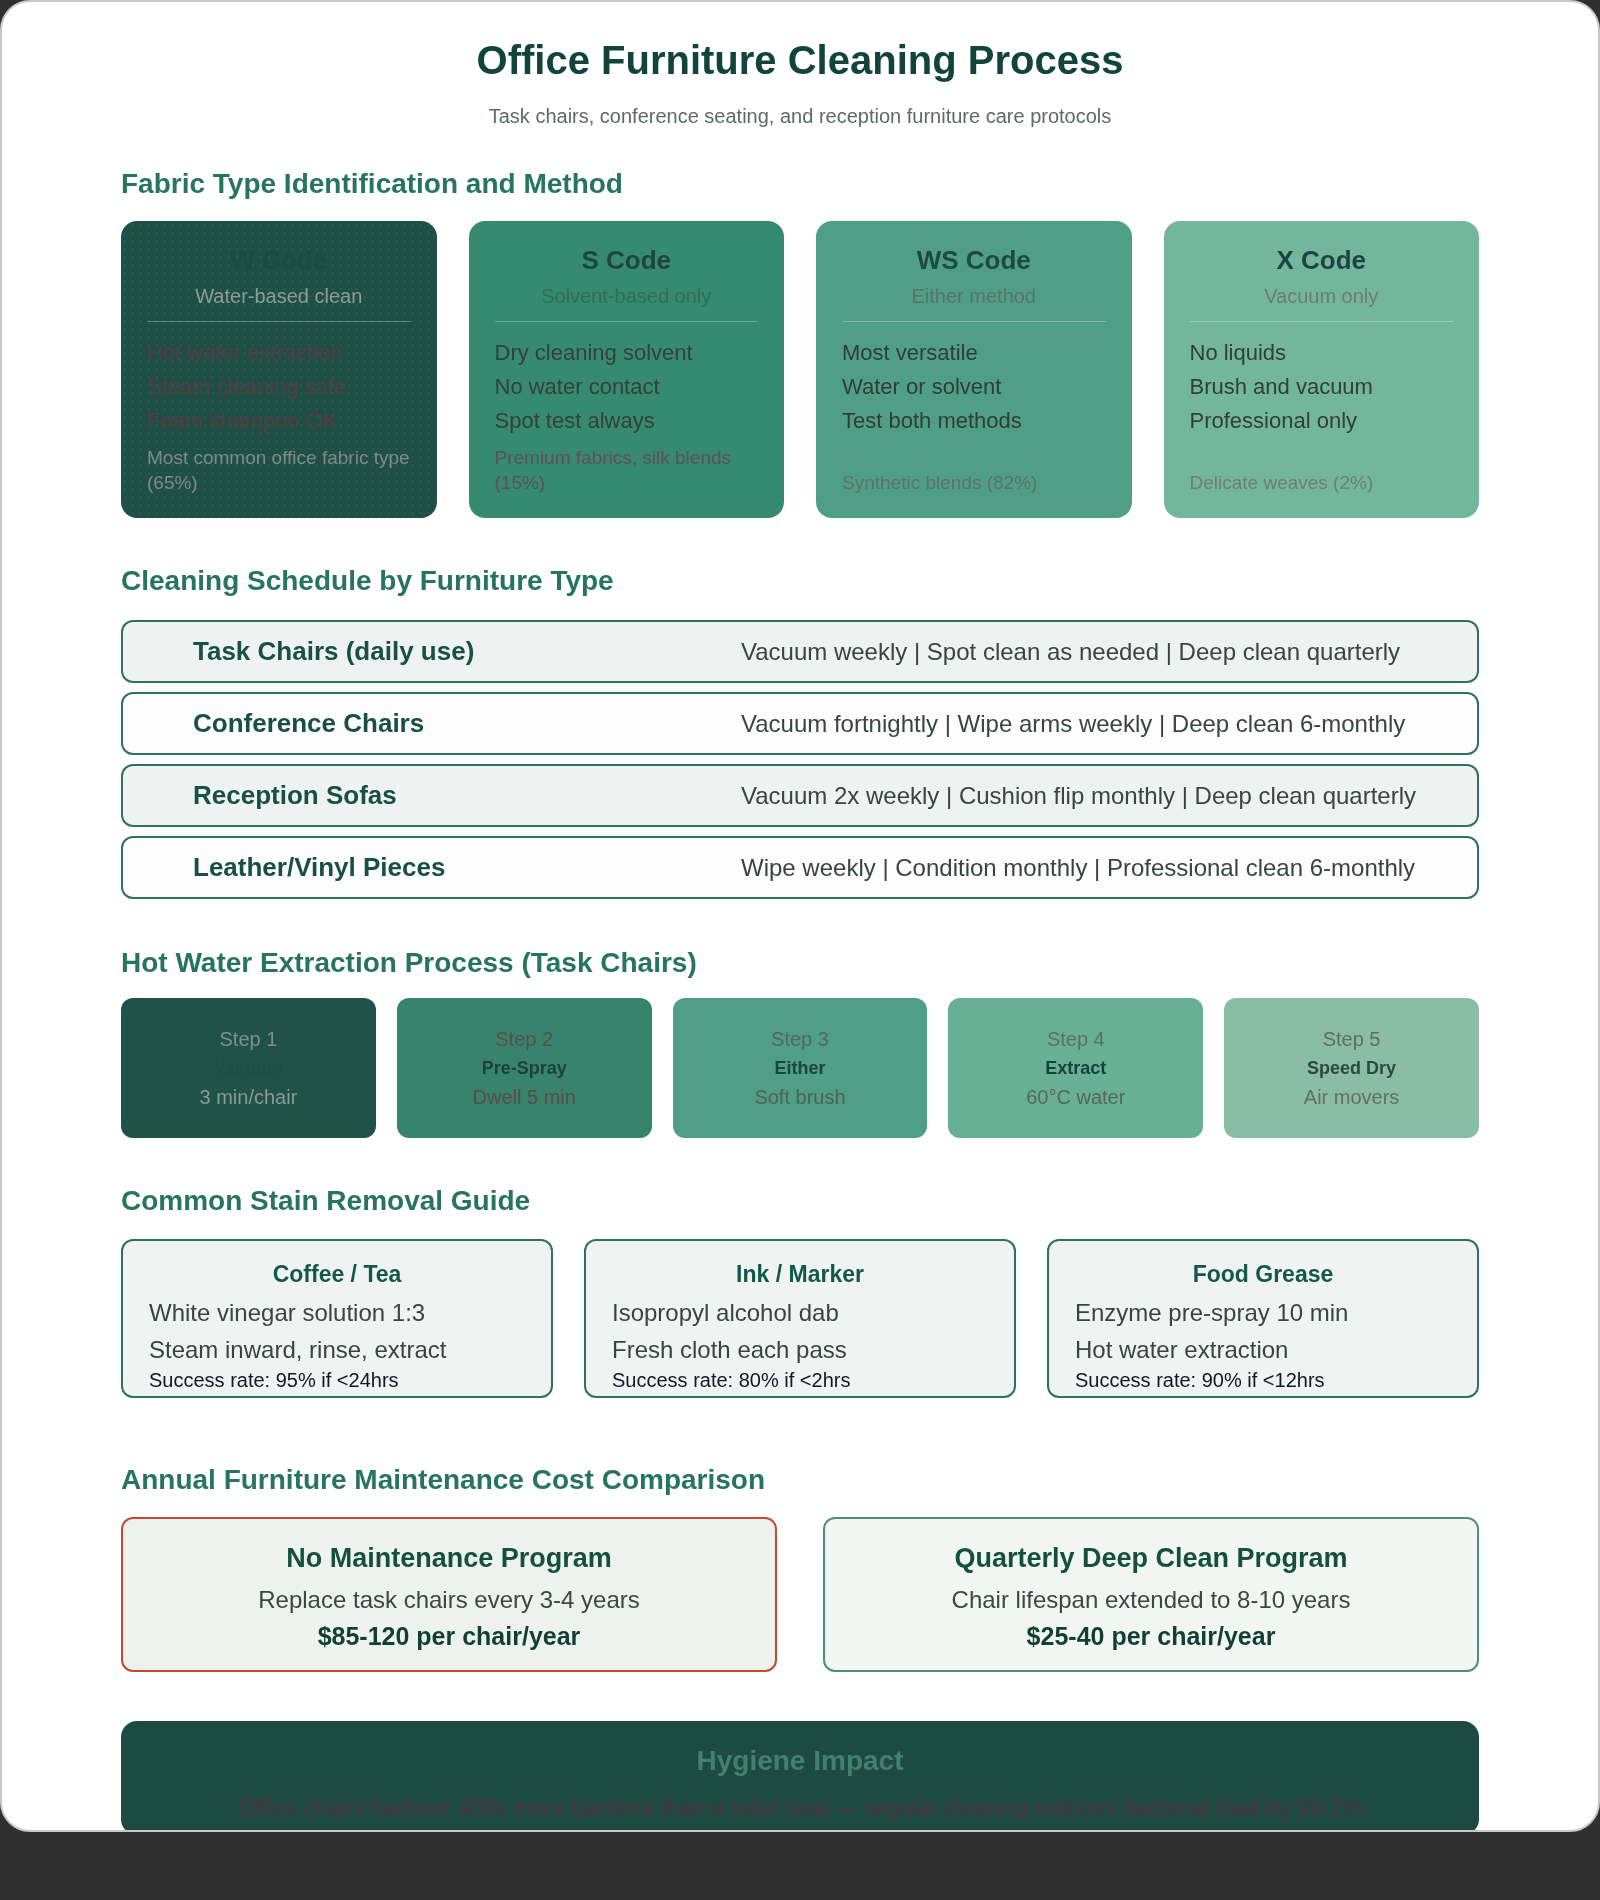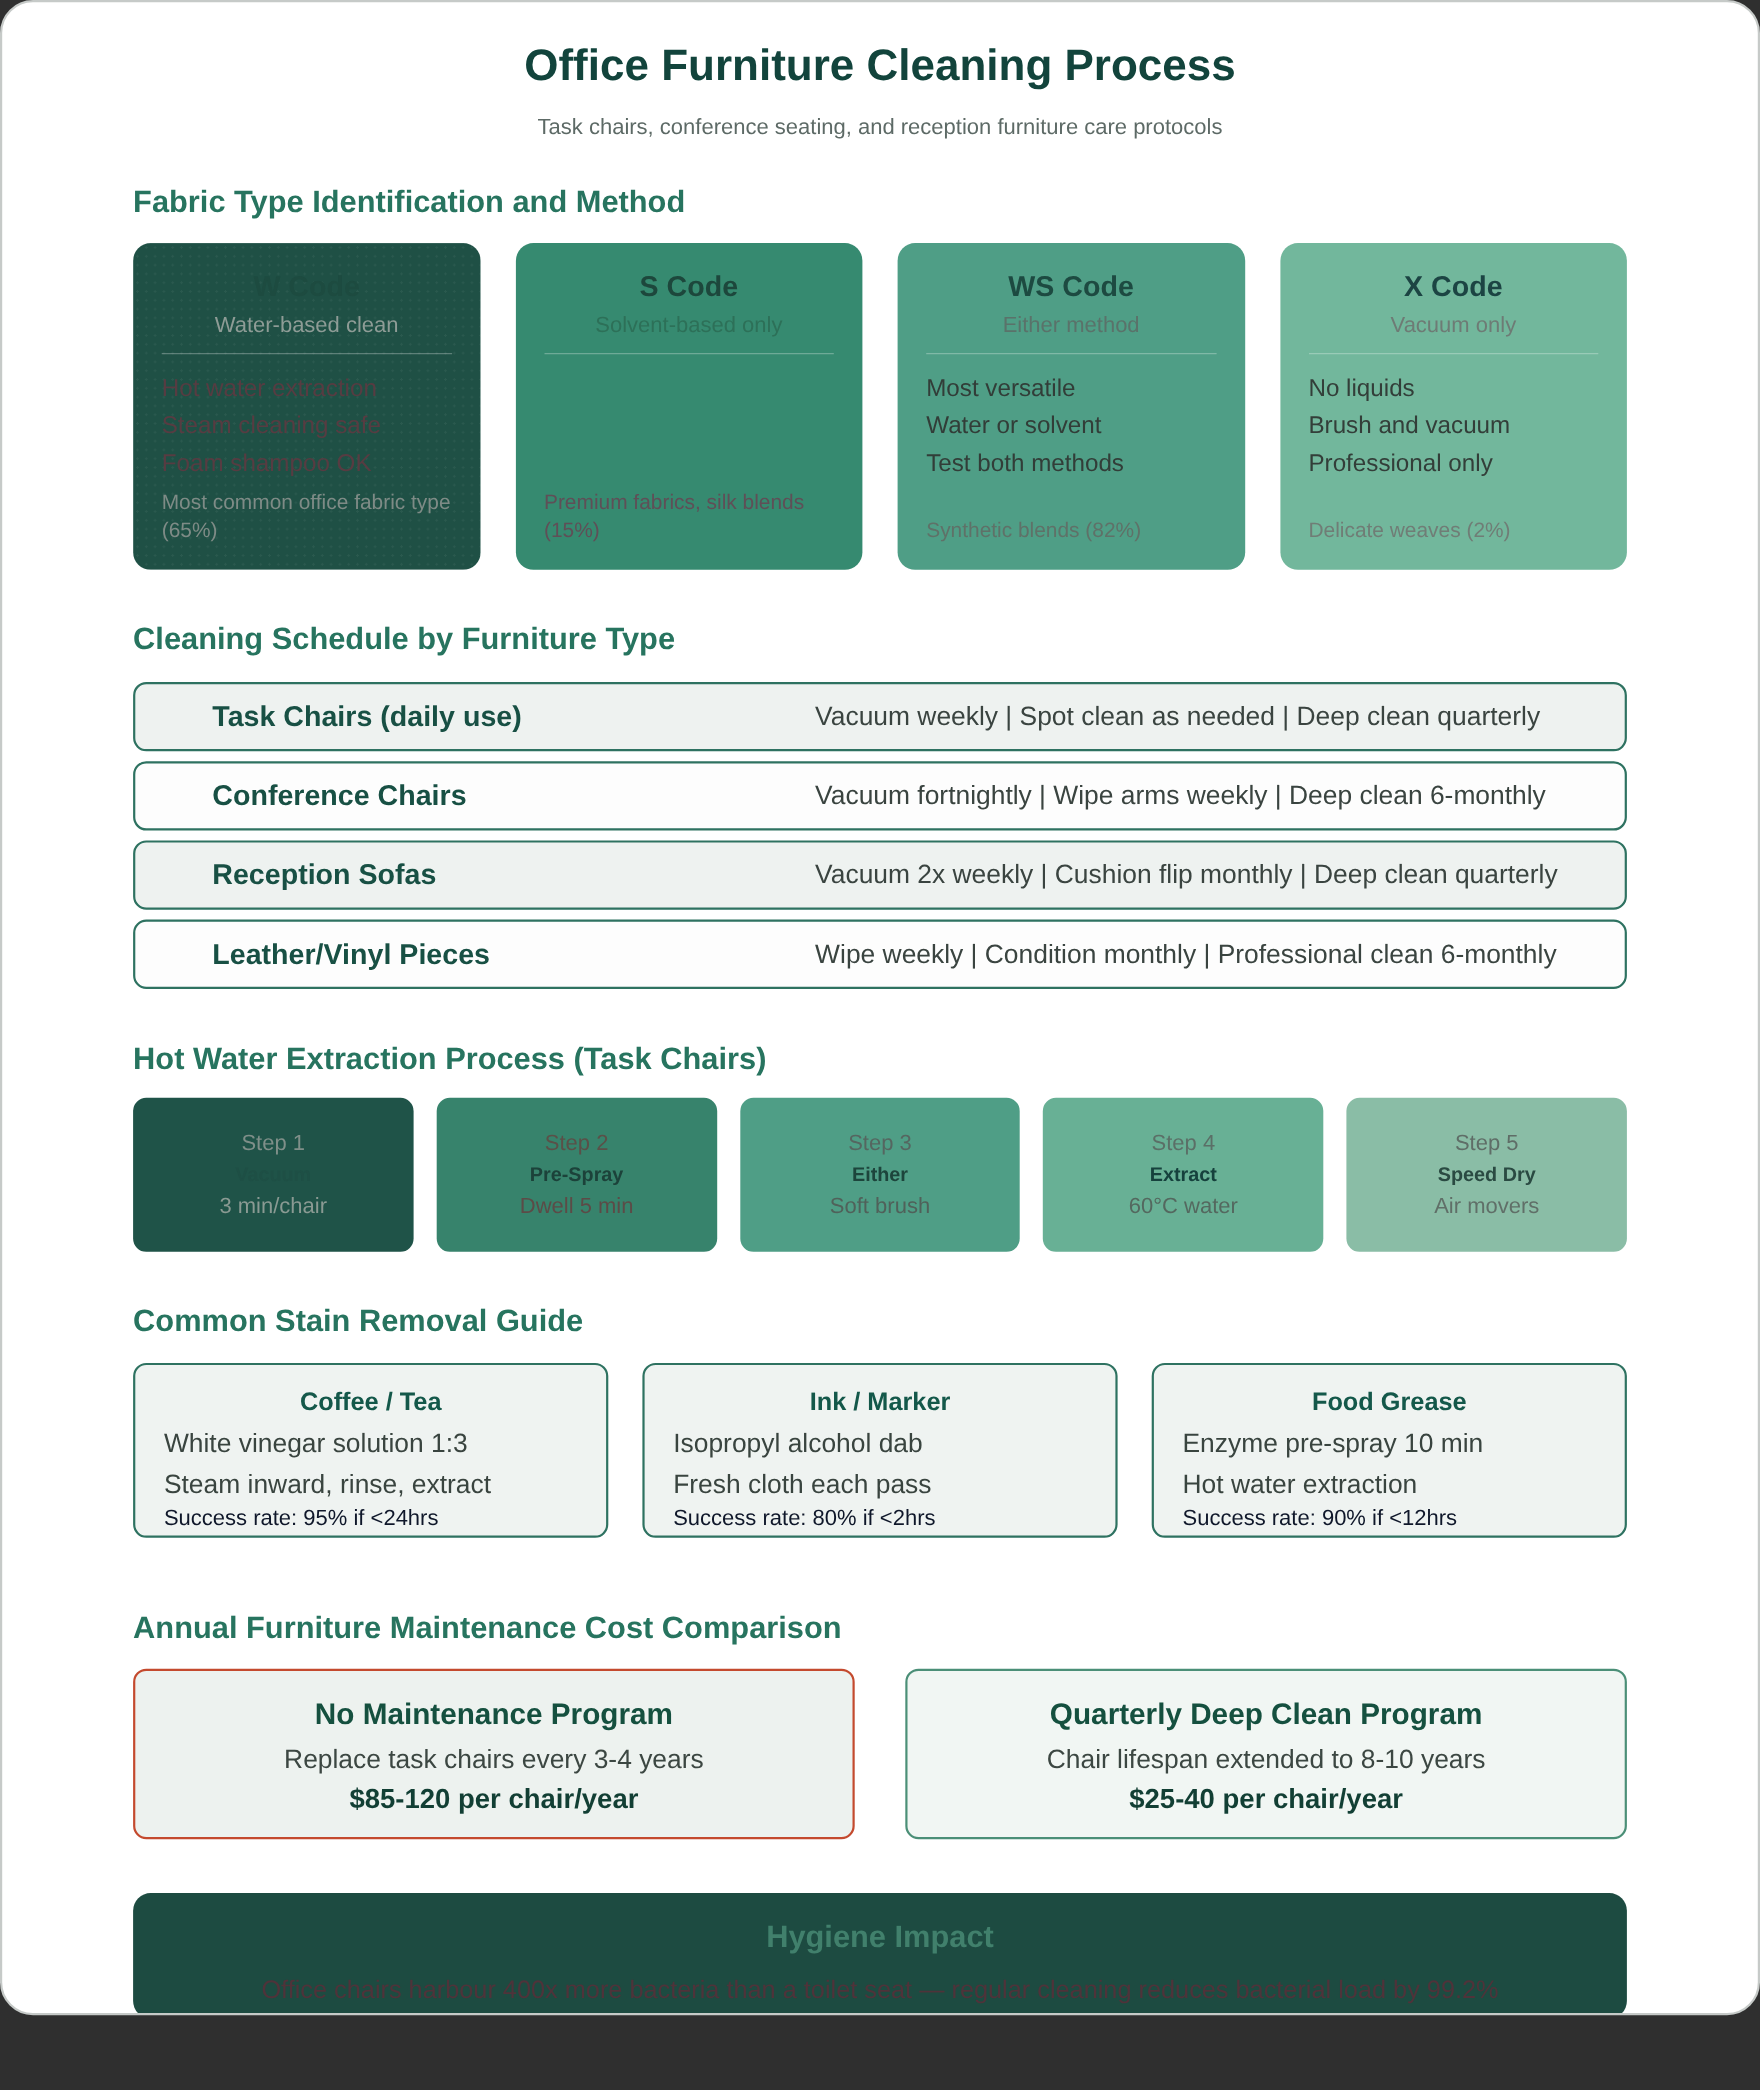--- a/index.html
+++ b/index.html
@@ -102,20 +102,25 @@
         <div>Steam cleaning safe</div>
         <div>Foam shampoo OK</div>
       </div>
       <div class="fc-foot">Most common office fabric type (65%)</div>
     </div>
 
     <div class="fcard c-s">
       <div class="fc-title">S Code</div>
       <div class="fc-sub">Solvent-based only</div>
       <hr>
+      <div class="fc-items">
+        <div>Dry cleaning solvent</div>
+        <div>No water contact</div>
+        <div>Spot test always</div>
+      </div>
       <div class="fc-foot">Premium fabrics, silk blends (15%)</div>
     </div>
 
     <div class="fcard c-ws">
       <div class="fc-title">WS Code</div>
       <div class="fc-sub">Either method</div>
       <hr>
       <div class="fc-items">
         <div>Most versatile</div>
         <div>Water or solvent</div>

